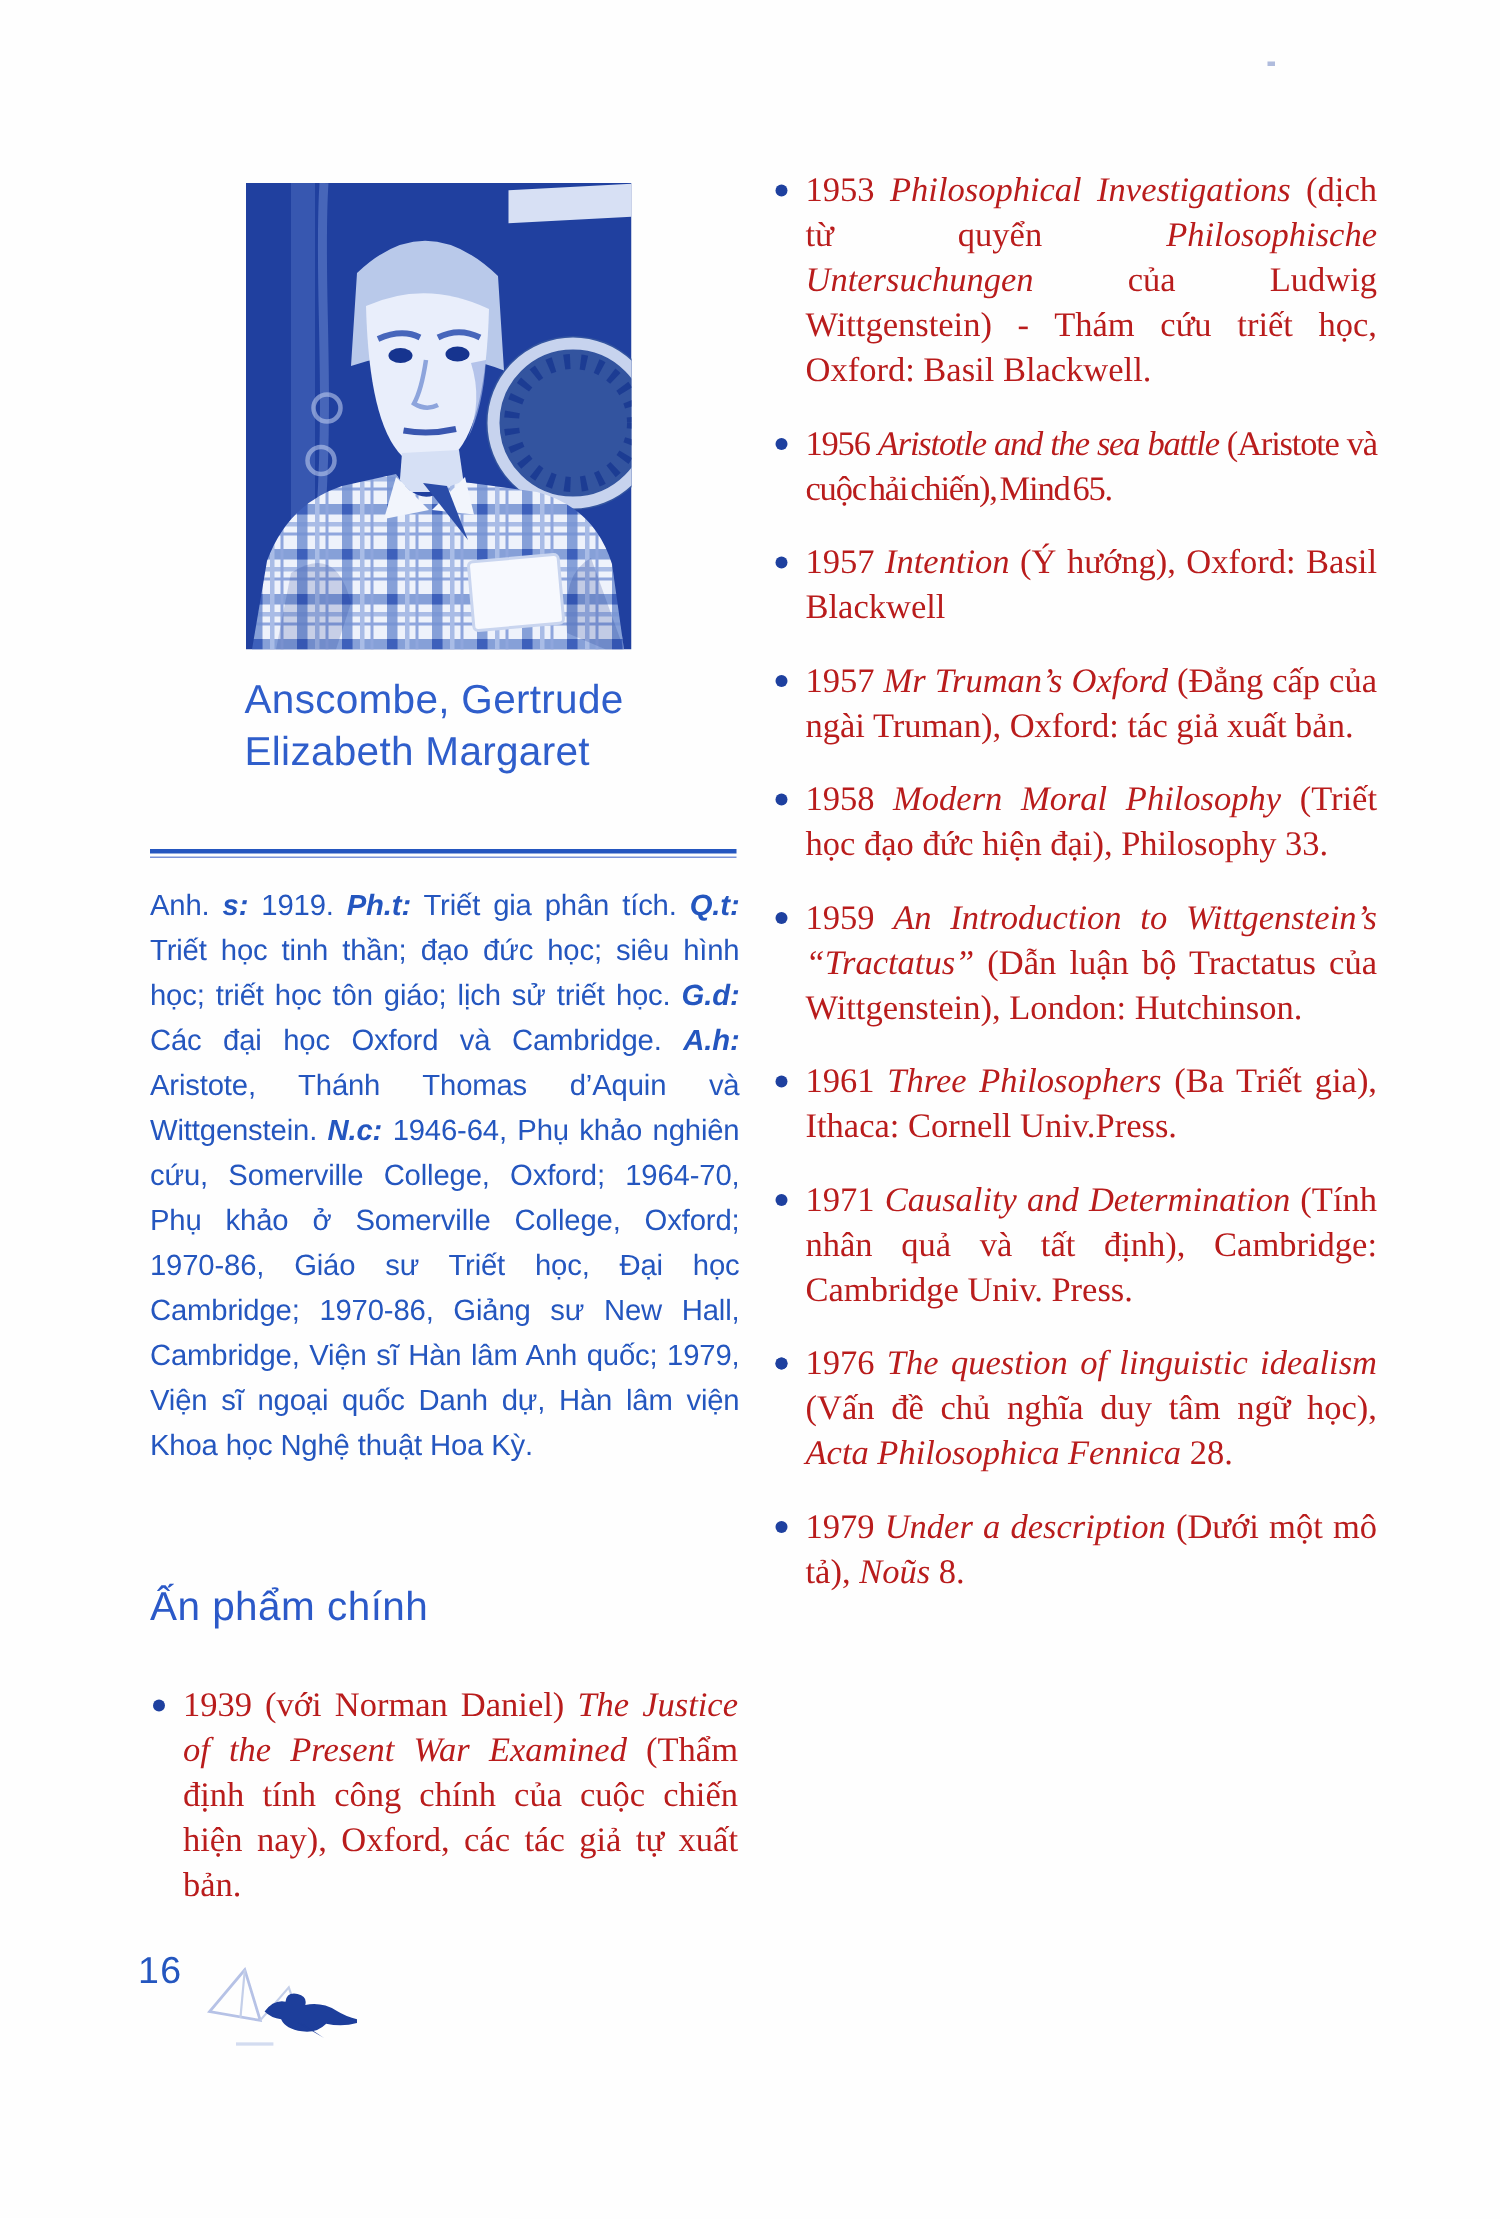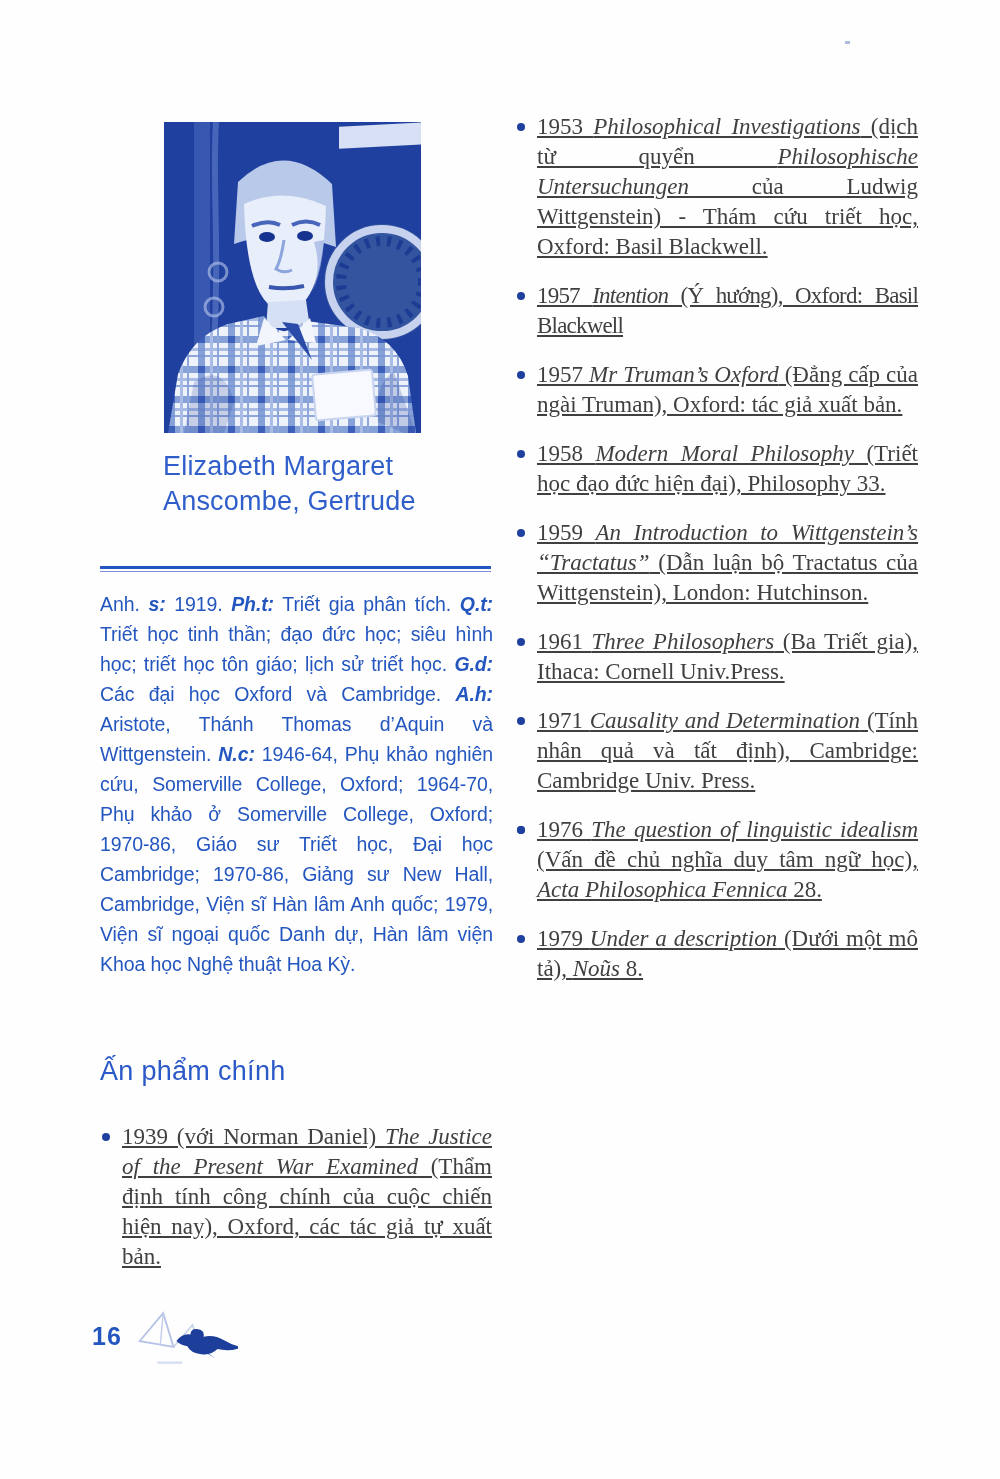--- a/index.html
+++ b/index.html
@@ -24,32 +24,32 @@
     letter-spacing:-.1px;
   }
   .bi{font-weight:bold;font-style:italic;}
   .it{font-style:italic;}
   .pub-heading{
     position:absolute;left:100px;top:1056px;margin:0;
     font-size:27px;font-weight:normal;color:#2b59c8;letter-spacing:.3px;text-align:center;
   }
   ul.pub-list{
     list-style:none;margin:0;padding:0;
-    font-family:"Liberation Serif",serif;color:#404040;
-    font-size:23px;line-height:30px;text-align:justify;text-decoration:underline;
+    font-family:"Liberation Serif",serif;color:#b91c1c;
+    font-size:23px;line-height:30px;text-align:justify;
   }
   .pub-left{position:absolute;left:100px;top:1122px;width:392px;}
   .pub-right{position:absolute;left:515px;top:112px;width:403px;}
   li.pub-item{position:relative;padding-left:22px;margin:0 0 19px 0;}
   li.pub-item .bullet{
     position:absolute;left:2px;top:11px;width:8px;height:8px;
     border-radius:50%;background:#1e409f;
   }
   .pub-right li:nth-child(2){letter-spacing:-.8px;word-spacing:-3px;}
-  .footer{position:absolute;left:92px;top:1300px;display:flex;align-items:center;font-weight:bold;}
+  .footer{position:absolute;left:92px;top:1300px;display:flex;align-items:flex-start;}
   .page-number{font-size:25px;color:#2456bf;letter-spacing:1px;}
   .footer-glyph{margin-left:6px;margin-top:2px;}
 </style>
 </head>
 <body>
 
 <div class="page">
 
   <div class="speck"></div>
 
@@ -92,36 +92,37 @@
       <path d="M100,196 L122,218 L92,224 Z" fill="#f2f5fc"></path>
       <path d="M146,196 L124,218 L152,221 Z" fill="#f2f5fc"></path>
       <path d="M118,200 L148,238 L134,202 Z" fill="#2a4ca8"></path>
       <rect x="150" y="250" width="60" height="46" rx="3" fill="#f7f9fe" stroke="#c9d5ef" stroke-width="2" transform="rotate(-5 180 273)"></rect>
       <path d="M30,260 Q60,240 70,280 L60,311 L20,311 Z" fill="#16348f" opacity="0.18"></path>
       <path d="M230,250 Q210,260 214,300 L240,311 L252,311 Z" fill="#16348f" opacity="0.2"></path>
     </svg>
   </figure>
 
   <div class="caption">
+    <div>Anscombe, Gertrude</div>
     <div>Elizabeth Margaret</div>
-    <div>Anscombe, Gertrude</div>
   </div>
 
   <div class="rule"></div>
 
   <p class="bio"><span>Anh. </span><span class="bi">s:</span><span> 1919. </span><span class="bi">Ph.t:</span><span> Triết gia phân tích. </span><span class="bi">Q.t:</span><span> Triết học tinh thần; đạo đức học; siêu hình học; triết học tôn giáo; lịch sử triết học. </span><span class="bi">G.d:</span><span> Các đại học Oxford và Cambridge. </span><span class="bi">A.h:</span><span> Aristote, Thánh Thomas d’Aquin và Wittgenstein. </span><span class="bi">N.c:</span><span> 1946-64, Phụ khảo nghiên cứu, Somerville College, Oxford; 1964-70, Phụ khảo ở Somerville College, Oxford; 1970-86, Giáo sư Triết học, Đại học Cambridge; 1970-86, Giảng sư New Hall, Cambridge, Viện sĩ Hàn lâm Anh quốc; 1979, Viện sĩ ngoại quốc Danh dự, Hàn lâm viện Khoa học Nghệ thuật Hoa Kỳ.</span></p>
 
   <h2 class="pub-heading">Ấn phẩm chính</h2>
 
   <ul class="pub-list pub-left">
       <li class="pub-item"><span class="bullet"></span><span><span>1939 (với Norman Daniel) </span><span class="it">The Justice of the Present War Examined</span><span> (Thẩm định tính công chính của cuộc chiến hiện nay), Oxford, các tác giả tự xuất bản.</span></span></li>
     </ul>
 
   <ul class="pub-list pub-right">
       <li class="pub-item"><span class="bullet"></span><span><span>1953 </span><span class="it">Philosophical Investigations</span><span> (dịch từ quyển </span><span class="it">Philosophische Untersuchungen</span><span> của Ludwig Wittgenstein) - Thám cứu triết học, Oxford: Basil Blackwell.</span></span></li>
+      <li class="pub-item"><span class="bullet"></span><span><span>1956 </span><span class="it">Aristotle and the sea battle</span><span> (Aristote và cuộc hải chiến), Mind 65.</span></span></li>
       <li class="pub-item"><span class="bullet"></span><span><span>1957 </span><span class="it">Intention</span><span> (Ý hướng), Oxford: Basil Blackwell</span></span></li>
       <li class="pub-item"><span class="bullet"></span><span><span>1957 </span><span class="it">Mr Truman’s Oxford</span><span> (Đẳng cấp của ngài Truman), Oxford: tác giả xuất bản.</span></span></li>
       <li class="pub-item"><span class="bullet"></span><span><span>1958 </span><span class="it">Modern Moral Philosophy</span><span> (Triết học đạo đức hiện đại), Philosophy 33.</span></span></li>
       <li class="pub-item"><span class="bullet"></span><span><span>1959 </span><span class="it">An Introduction to Wittgenstein’s “Tractatus”</span><span> (Dẫn luận bộ Tractatus của Wittgenstein), London: Hutchinson.</span></span></li>
       <li class="pub-item"><span class="bullet"></span><span><span>1961 </span><span class="it">Three Philosophers</span><span> (Ba Triết gia), Ithaca: Cornell Univ.Press.</span></span></li>
       <li class="pub-item"><span class="bullet"></span><span><span>1971 </span><span class="it">Causality and Determination</span><span> (Tính nhân quả và tất định), Cambridge: Cambridge Univ. Press.</span></span></li>
       <li class="pub-item"><span class="bullet"></span></li>
       <li class="pub-item"><span class="bullet"></span><span><span>1976 </span><span class="it">The question of linguistic idealism</span><span> (Vấn đề chủ nghĩa duy tâm ngữ học), </span><span class="it">Acta Philosophica Fennica</span><span> 28.</span></span></li>
       <li class="pub-item"><span class="bullet"></span><span><span>1979 </span><span class="it">Under a description</span><span> (Dưới một mô tả), </span><span class="it">Noũs</span><span> 8.</span></span></li>
     </ul>

